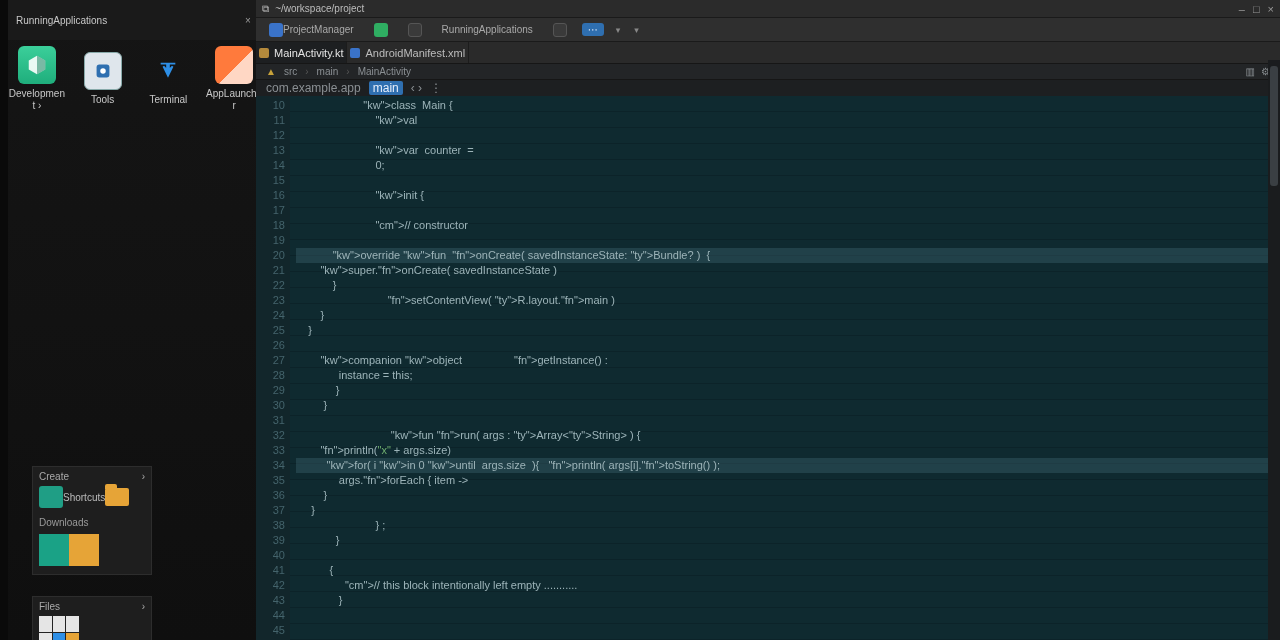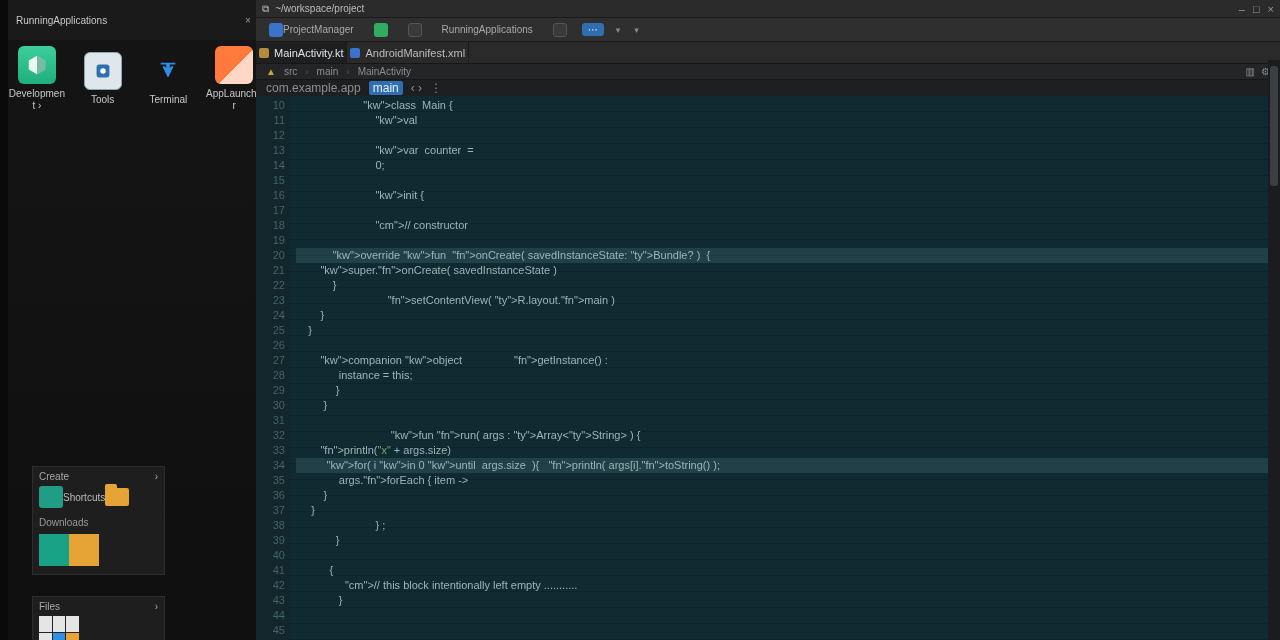--- a/index.html
+++ b/index.html
@@ -24,21 +24,21 @@
 .os-app .tile svg { width: 22px; height: 22px; }
 .os-app .label { font-size: 10px; color: #c8c8c8; line-height: 1.15; word-break: break-word; }
 .tile-green  { background: linear-gradient(#3bcf9a,#1fae7c); }
 .tile-white  { background: #dfe6ec; border: 1px solid #8aa; }
 .tile-orange { background: linear-gradient(135deg,#ff7a3c 0 55%,#ffd7c4 55%); }
 .tile-blue   { background: transparent; }
 .tile-blue svg path { fill:#2e8fe6; }
 .tile-vsc    { background: transparent; }
 .tile-vsc svg path { fill:#3a9fe0; }
 
-.os-group { position:absolute; left:24px; width:133px; background:#1e1e1e; border:1px solid #2d2d2d; padding:4px 6px 8px; }
+.os-group { position:absolute; left:24px; width:120px; background:#1e1e1e; border:1px solid #2d2d2d; padding:4px 6px 8px; }
 .os-group .hdr { display:flex; justify-content:space-between; color:#aaa; font-size:10px; margin-bottom:4px;}
 .os-group .bodyrow { display:flex; gap:0; align-items:center; }
 .os-group .minitile { width:24px; height:22px; }
 .mini-teal { background:#1f9e85; border-radius:3px;}
 .mini-folder { width:24px; height:18px; background:#e6a437; border-radius:2px; position:relative;}
 .mini-folder:before { content:""; position:absolute; top:-4px; left:0; width:12px; height:5px; background:#e6a437; border-radius:2px 2px 0 0;}
 .mini-split { display:flex; width:60px; height:32px;}
 .mini-split div:first-child{flex:1;background:#1aa286;}
 .mini-split div:last-child {flex:1;background:#e6a437;}
 .grid3 { width:40px; height:32px; display:grid; grid-template:repeat(2,1fr)/repeat(3,1fr); gap:1px; background:#222;}

